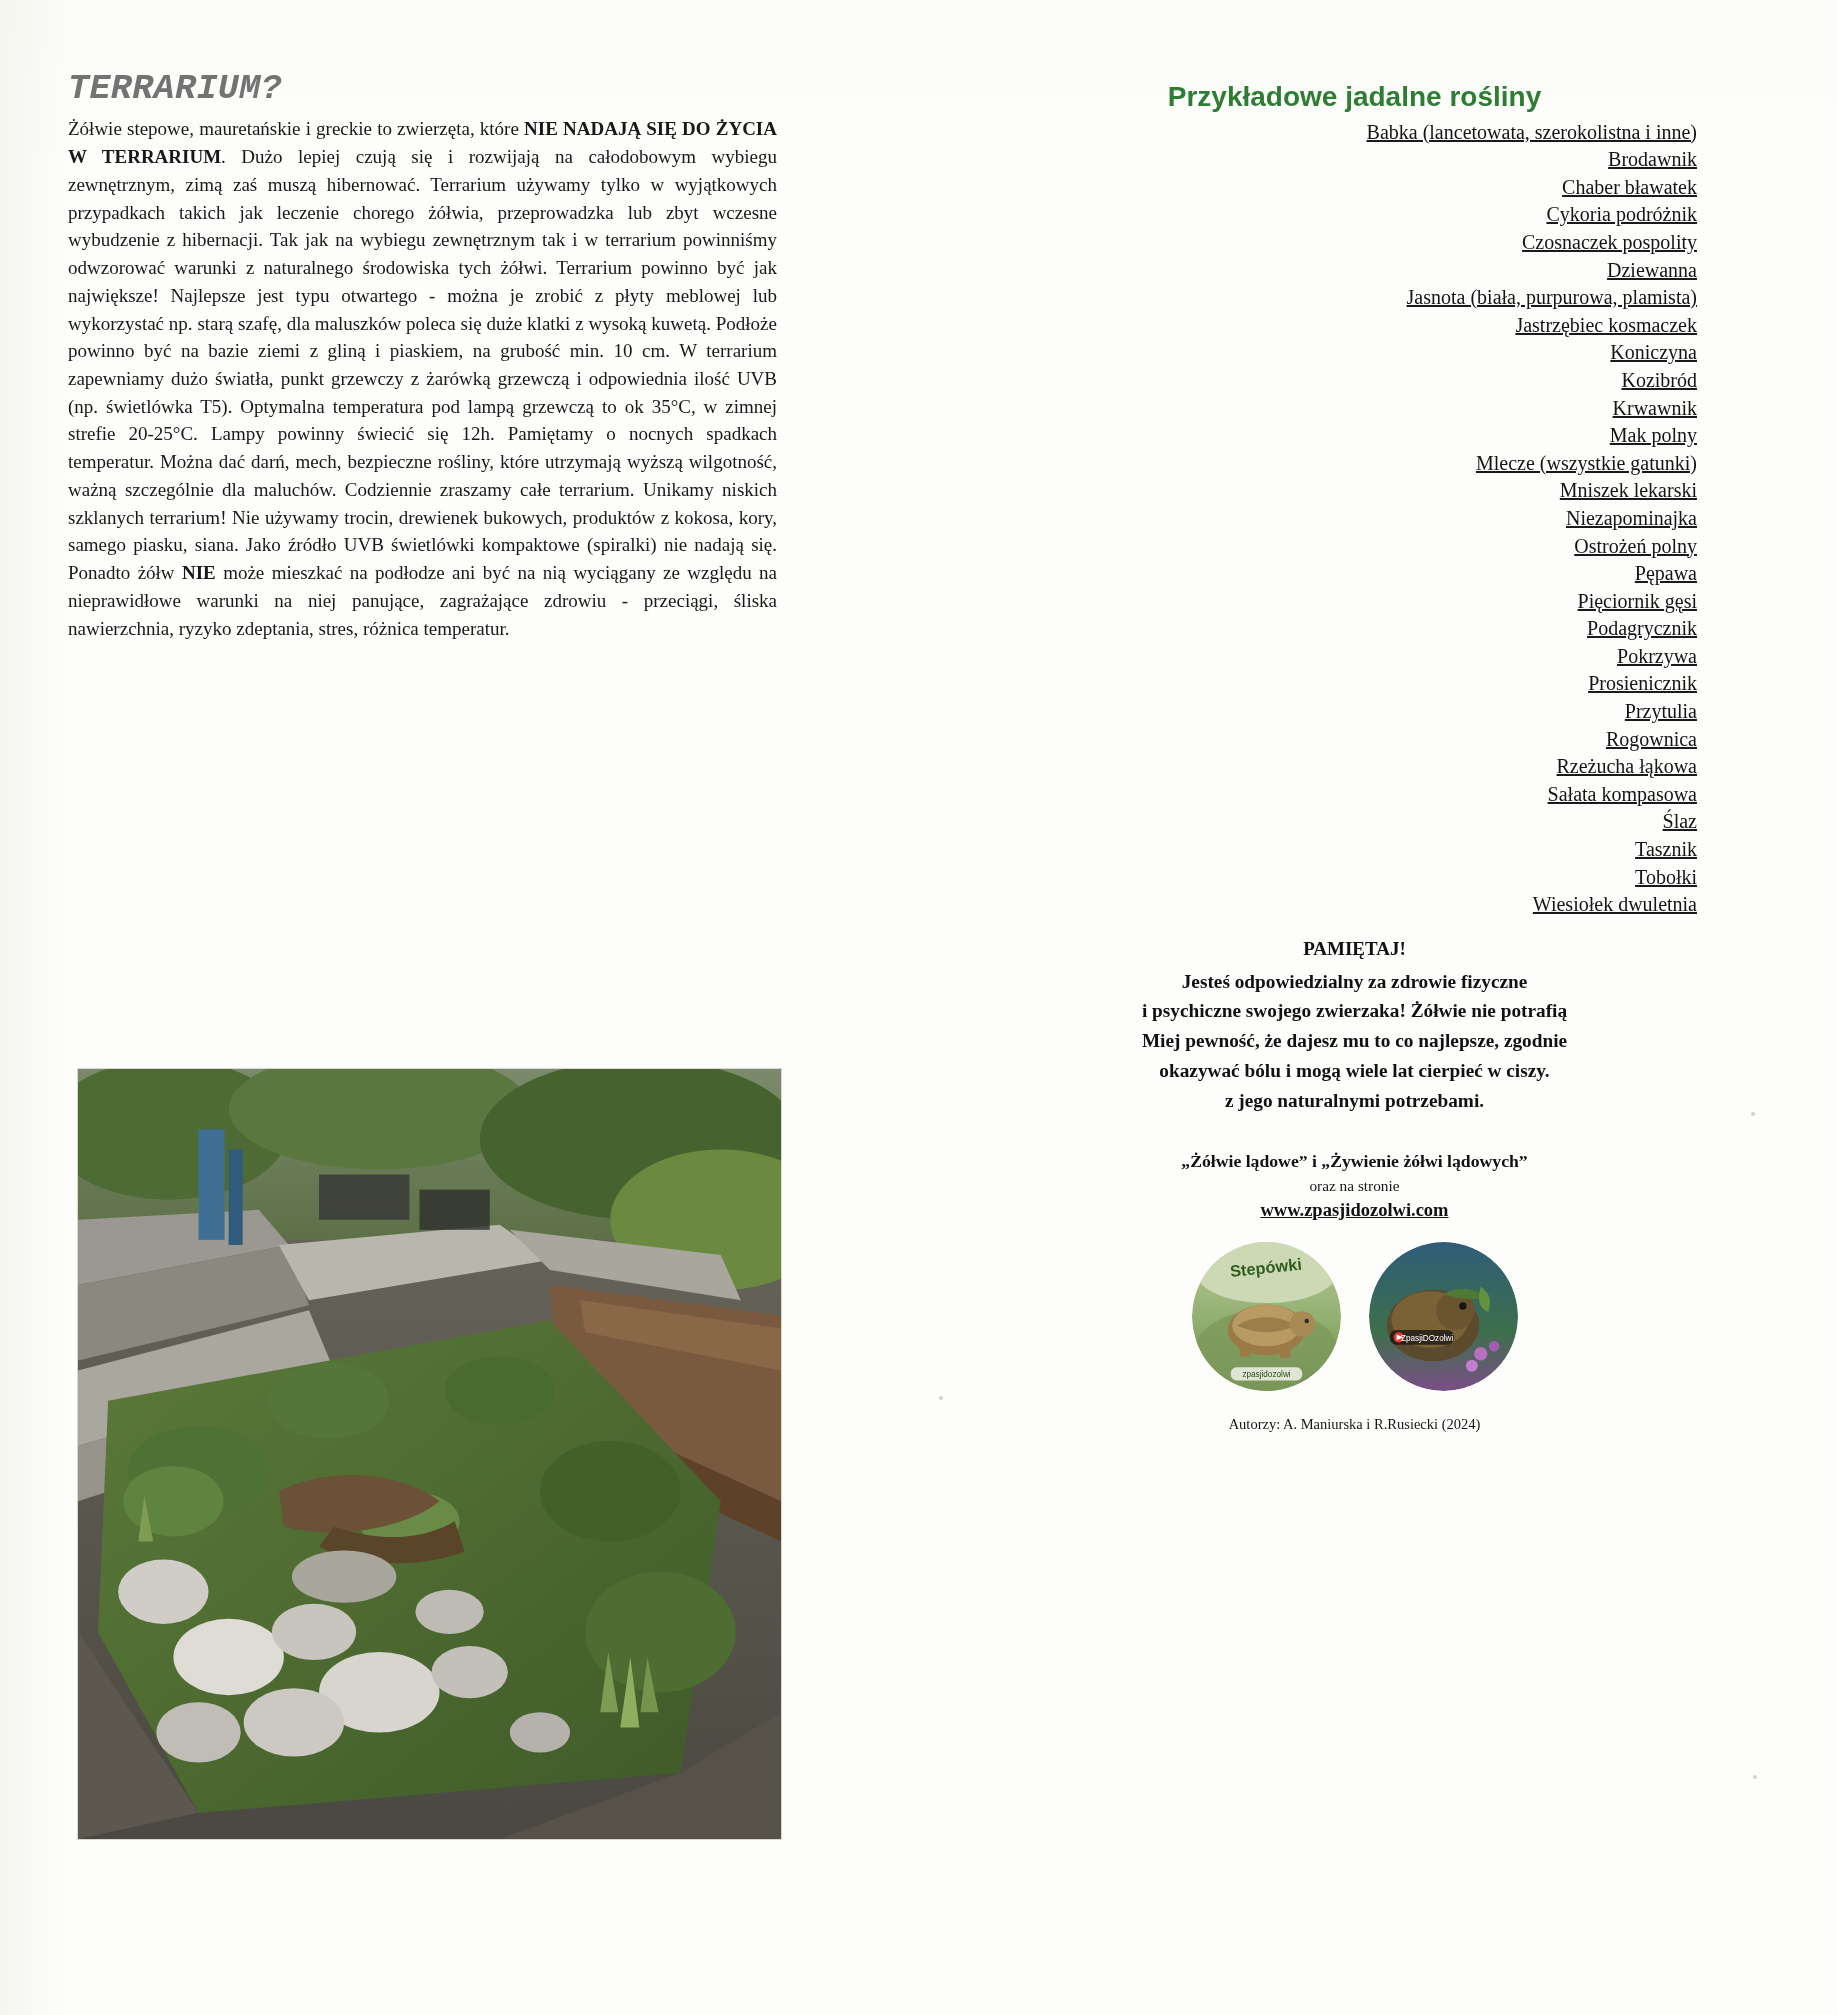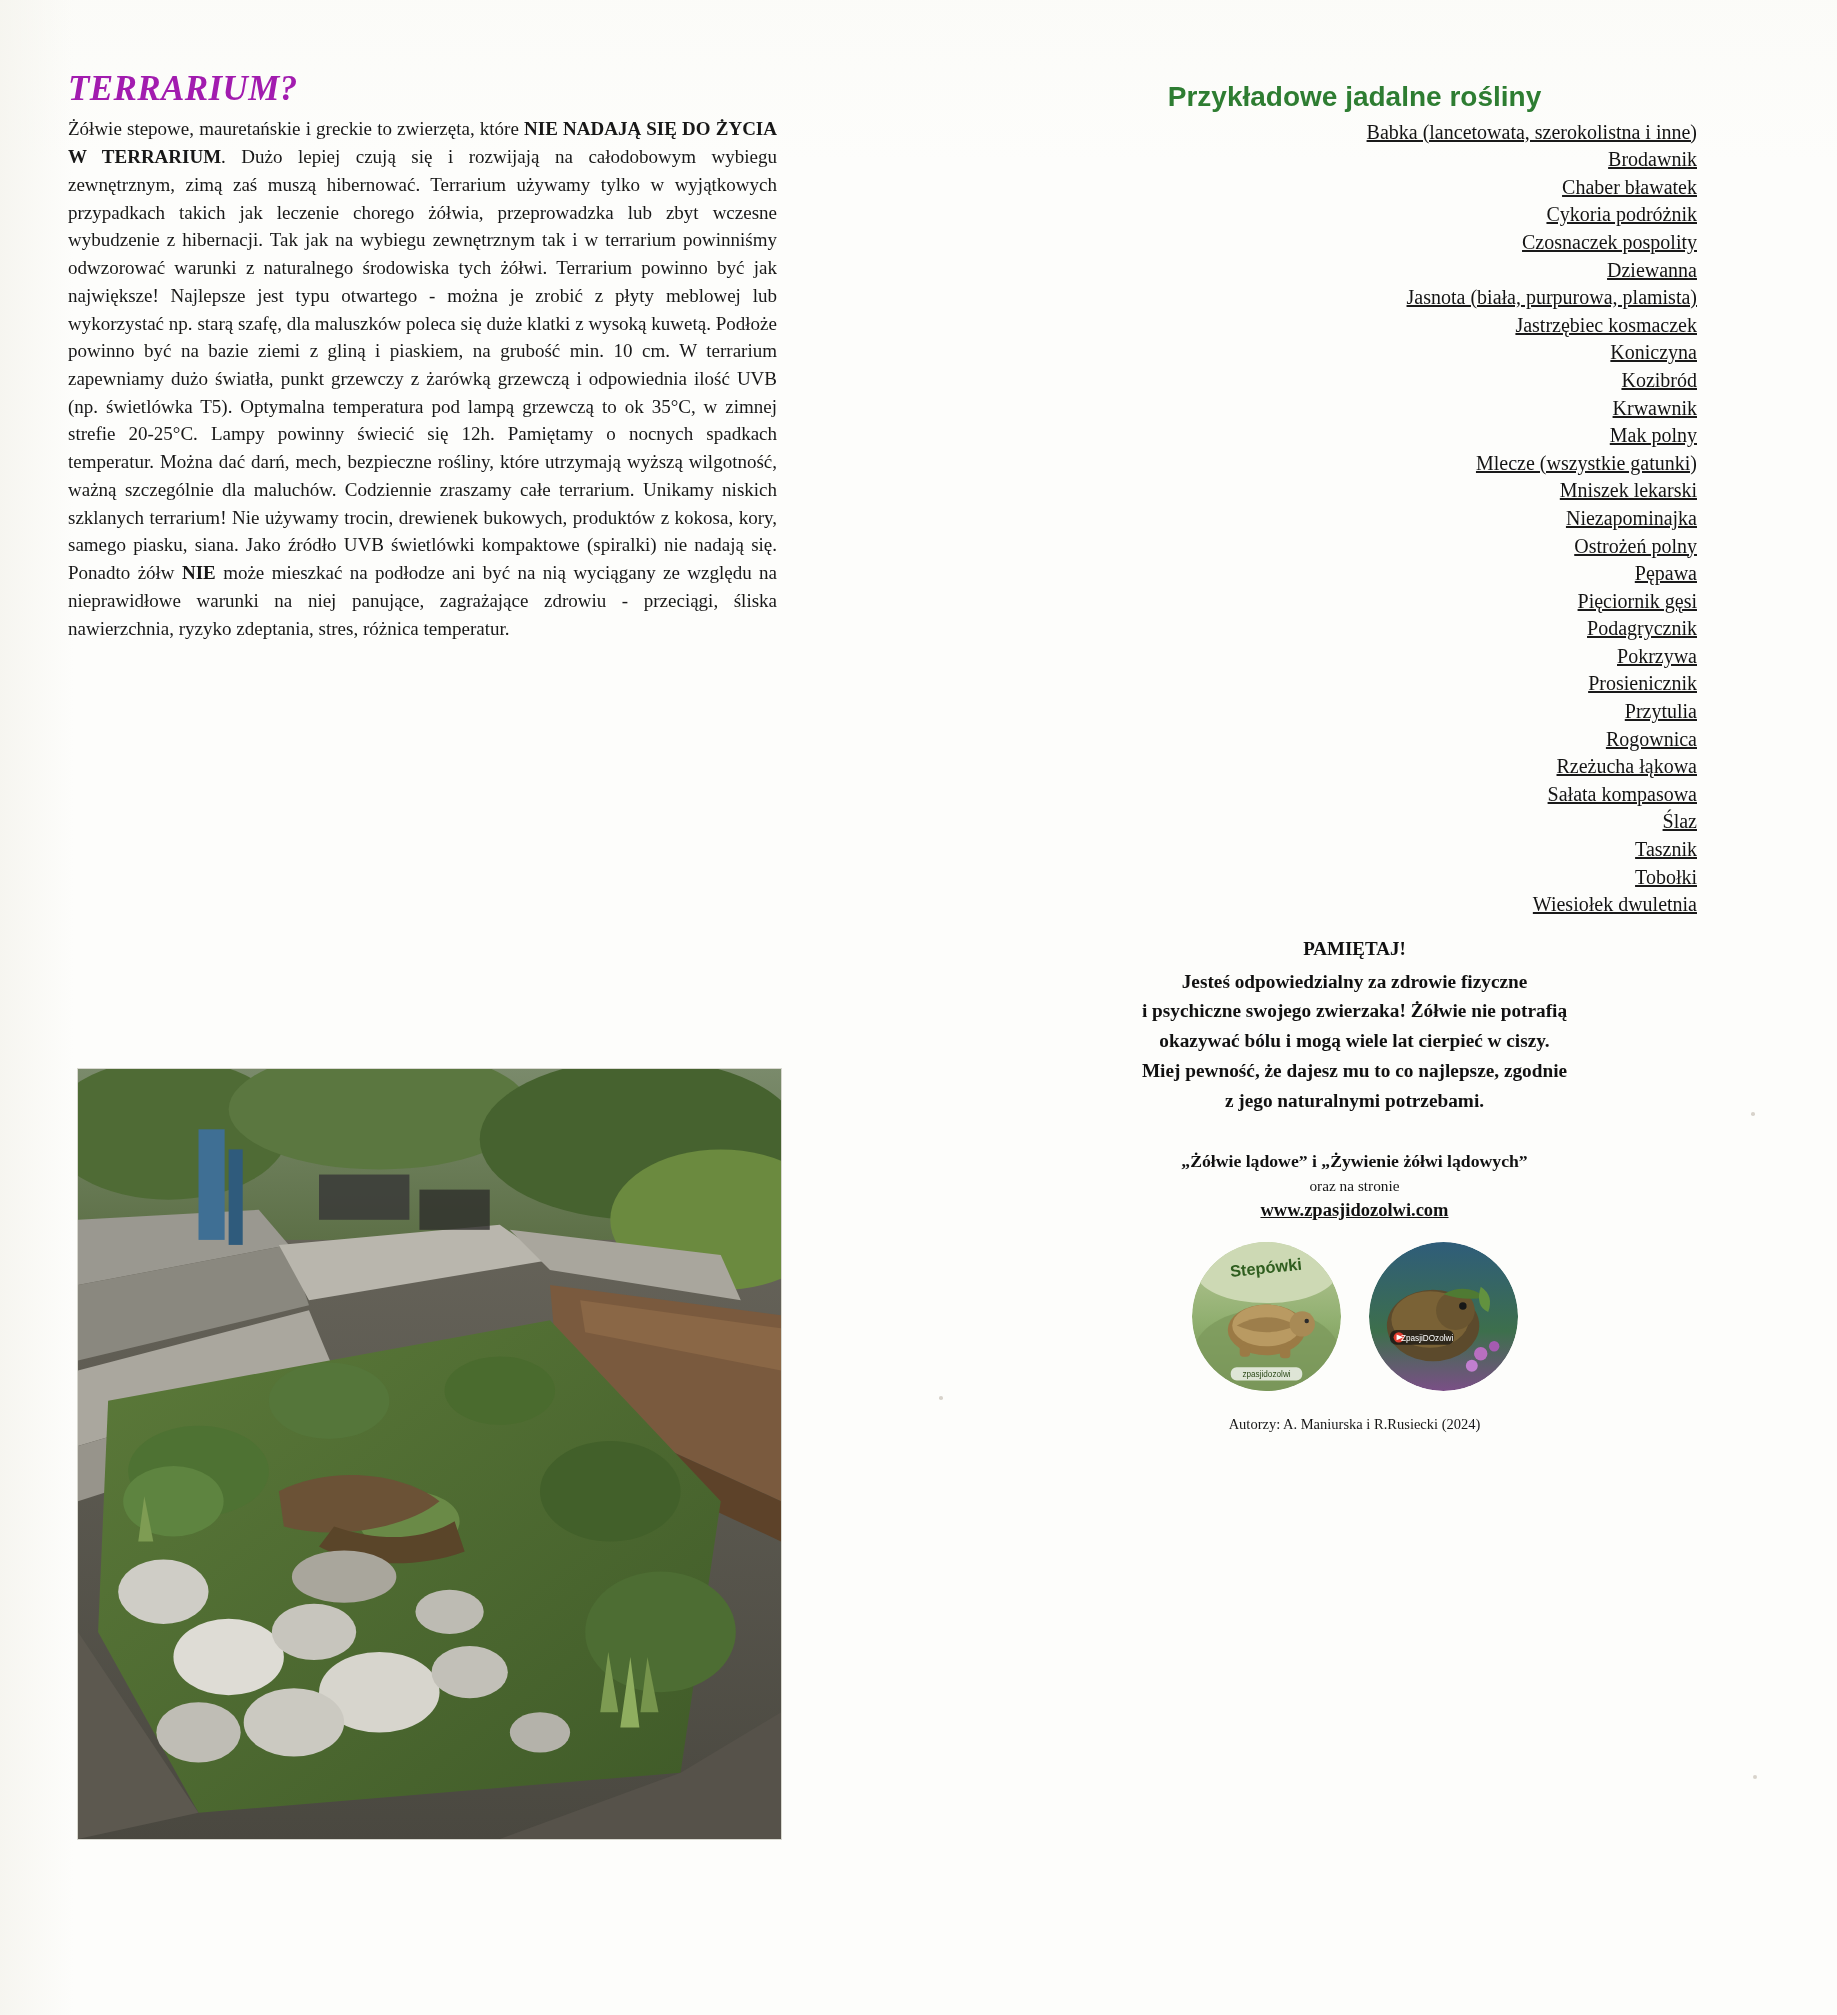--- a/index.html
+++ b/index.html
@@ -34,25 +34,25 @@
     width: 709px;
   }
   .col-right {
     position: absolute;
     left: 1008px;
     top: 81px;
     width: 693px;
   }
 
   h1.title {
-    font-family: Liberation Serif, serif;
+    font-family: Liberation Mono, monospace;
     font-style: italic;
     font-weight: bold;
     font-size: 35px;
-    color: #a21caf;
+    color: #737373;
     margin: 0 0 6.4px 0;
     letter-spacing: 0.4px;
   }
 
   p.body {
     font-size: 19px;
     line-height: 1.46;
     text-align: justify;
     margin: 0;
     color: #181818;
@@ -289,22 +289,22 @@
         <li>Ślaz</li>
         <li>Tasznik</li>
         <li>Tobołki</li>
         <li>Wiesiołek dwuletnia</li>
       </ul>
 
     <div class="remember-head">PAMIĘTAJ!</div>
     <div class="remember-body" id="remember-body">
         <div>Jesteś odpowiedzialny za zdrowie fizyczne</div>
         <div>i psychiczne swojego zwierzaka! Żółwie nie potrafią</div>
+        <div>Miej pewność, że dajesz mu to co najlepsze, zgodnie</div>
         <div>okazywać bólu i mogą wiele lat cierpieć w ciszy.</div>
-        <div>Miej pewność, że dajesz mu to co najlepsze, zgodnie</div>
         <div>z jego naturalnymi potrzebami.</div>
       </div>
 
     <div class="fb-block">
       <div class="fb-pages">„Żółwie lądowe” i „Żywienie żółwi lądowych”</div>
       <div class="fb-line">oraz na stronie</div>
       <a class="site" href="#">www.zpasjidozolwi.com</a>
 
       <div class="logos">
         <div class="logo">

